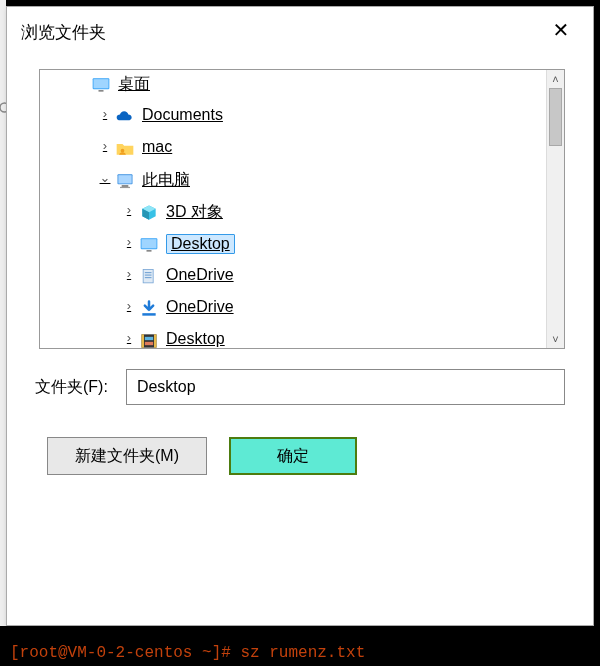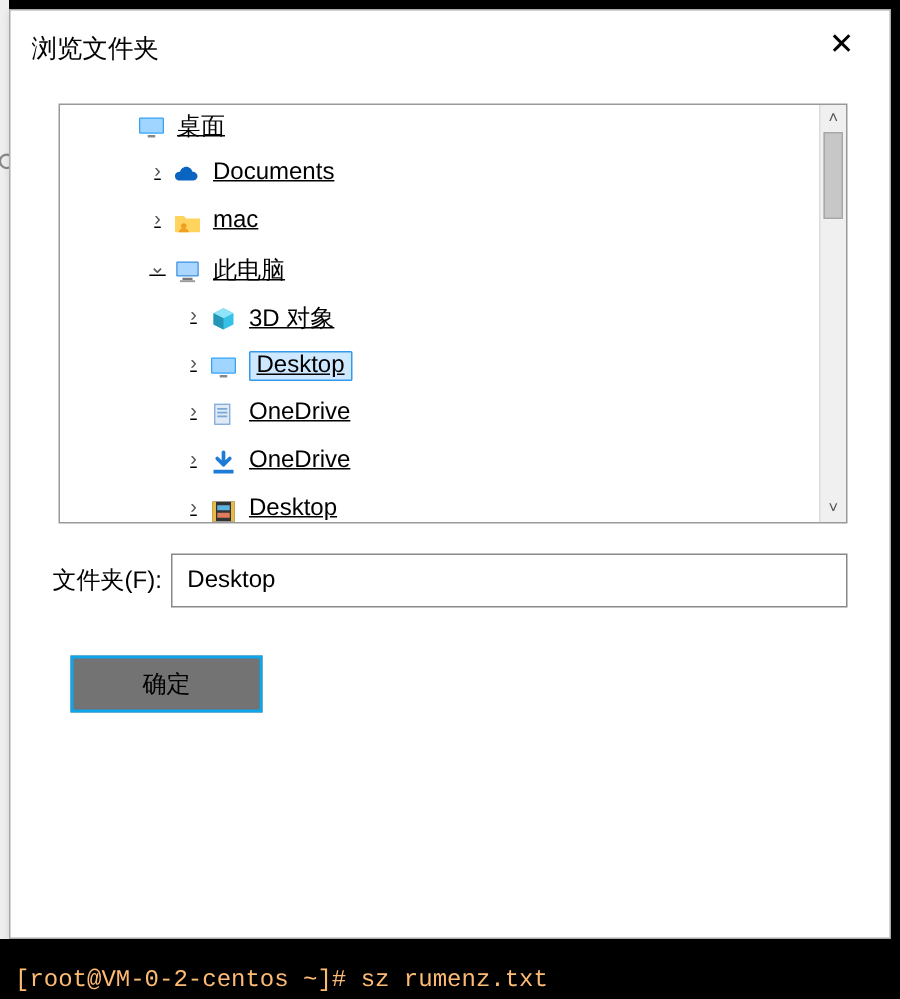--- a/index.html
+++ b/index.html
@@ -108,21 +108,21 @@
     right: 2px;
     height: 58px;
     background: #c7c7c7;
     border: 1px solid #a8a8a8;
     cursor: pointer;
   }
   .folder-row {
     display: flex;
     align-items: center;
     margin: 20px 28px 0 28px;
-    gap: 6px;
+    gap: 18px;
   }
   .folder-label { font-size: 16px; white-space: nowrap; }
   .folder-input {
     flex: 1;
     height: 36px;
     border: 1px solid #888;
     padding: 4px 10px;
     font-size: 16px;
     font-family: inherit;
   }
@@ -136,42 +136,42 @@
     height: 38px;
     border: 1px solid #888;
     background: #e8e8e8;
     font-size: 16px;
     font-family: inherit;
     cursor: pointer;
     padding: 0 20px;
     min-width: 120px;
   }
   .btn.default {
-    border: 2px solid #0ea5e9;
-    background: #737373;
+    border: 2px solid #4d7c0f;
+    background: #5eead4;
     min-width: 128px;
   }
   .btn.new { min-width: 160px; }
   .terminal {
     position: absolute;
     left: 0;
     right: 0;
     bottom: 0;
     height: 40px;
     background: #000;
     color: #fff;
     font-family: "Consolas","Courier New",monospace;
     font-size: 16px;
     padding: 0 10px;
     display: flex;
     align-items: flex-end;
     padding-bottom: 4px;
     white-space: pre;
   }
-  .terminal .prompt1 { color: #fdba74; margin-top: 35px; }
+  .terminal .prompt1 { color: #c2410c; margin-top: 35px; }
   .left-edge {
     position: absolute;
     left: 0; top: 0; bottom: 40px;
     width: 6px;
     background: #eee;
   }
   .mag {
     position: absolute;
     left: -3px;
     top: 100px;
@@ -318,19 +318,20 @@
       <div class="scroll-arrow" style="position:absolute;bottom:0;left:0;right:0">˅</div>
     </div>
   </div>
 
   <div class="folder-row">
     <span class="folder-label">文件夹(F):</span>
     <input class="folder-input" value="Desktop" style="">
   </div>
 
   <div class="button-row">
+    <button class="btn new">新建文件夹(M)</button>
     <button class="btn default">确定</button>
   </div>
 </div>
 
 <div class="terminal">
   <span class="prompt1">[root@VM-0-2-centos ~]# sz rumenz.txt</span>
 </div>
 
 </body></html>

